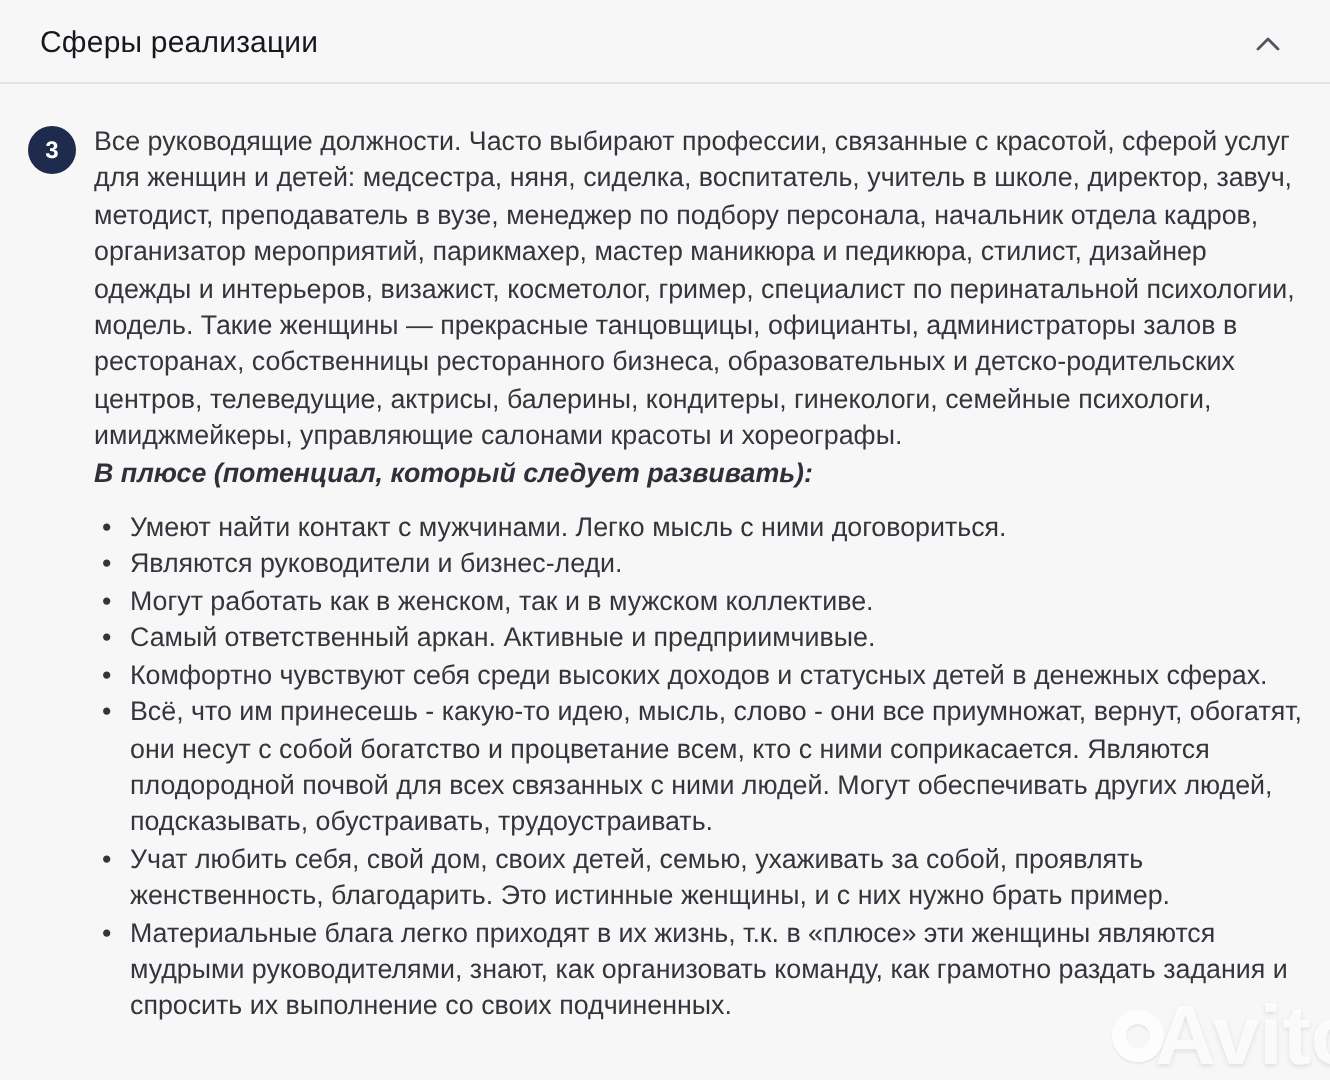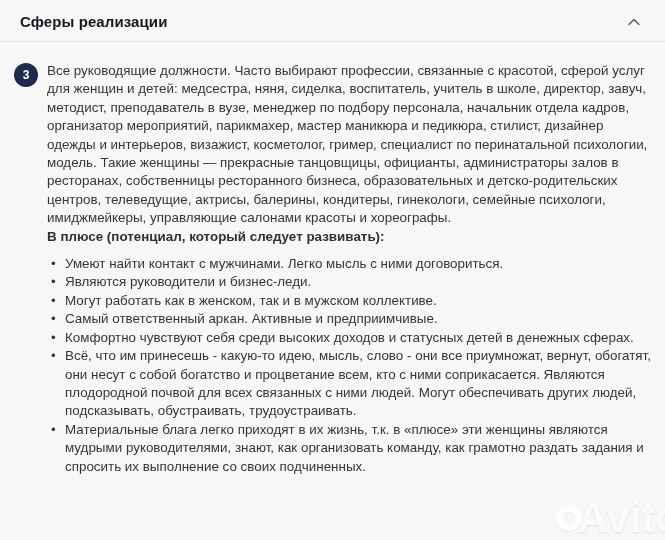--- a/index.html
+++ b/index.html
@@ -16,21 +16,21 @@
   
   .section-header {
     display: flex;
     align-items: center;
     justify-content: space-between;
     padding: 13px 24px 11px 20px;
     cursor: pointer;
   }
   .section-header h2 {
     font-size: 15px;
-    font-weight: 700;
+    font-weight: 400;
     color: #17171f;
     letter-spacing: 0.1px;
   }
   .chevron { width: 14px; height: 10px; display: inline-block; }
   .chevron svg { display: block; }
 
   .divider {
     height: 1px;
     background: #e3e3e7;
     width: 665px;
@@ -59,20 +59,21 @@
   .text-col {
     margin-left: 9px;
     width: 606px;
     font-size: 13.4px;
     line-height: 18.4px;
     color: #35353d;
   }
   .lead-paragraph { }
 
   .subheading {
+    font-style: italic;
     font-weight: 700;
     margin-bottom: 9px;
     color: #30303a;
   }
 
   ul.plus-list { list-style: none; padding-left: 3px; }
   ul.plus-list li {
     position: relative;
     padding-left: 15px;
   }
@@ -131,20 +132,21 @@
     <div class="text-col">
       <p class="lead-paragraph">Все руководящие должности. Часто выбирают профессии, связанные с красотой, сферой услуг для женщин и детей: медсестра, няня, сиделка, воспитатель, учитель в школе, директор, завуч, методист, преподаватель в вузе, менеджер по подбору персонала, начальник отдела кадров, организатор мероприятий, парикмахер, мастер маникюра и педикюра, стилист, дизайнер одежды и интерьеров, визажист, косметолог, гример, специалист по перинатальной психологии, модель. Такие женщины — прекрасные танцовщицы, официанты, администраторы залов в ресторанах, собственницы ресторанного бизнеса, образовательных и детско-родительских центров, телеведущие, актрисы, балерины, кондитеры, гинекологи, семейные психологи, имиджмейкеры, управляющие салонами красоты и хореографы.</p>
       <p class="subheading">В плюсе (потенциал, который следует развивать):</p>
       <ul class="plus-list">
         <li>Умеют найти контакт с мужчинами. Легко мысль с ними договориться.</li>
         <li>Являются руководители и бизнес-леди.</li>
         <li>Могут работать как в женском, так и в мужском коллективе.</li>
         <li>Самый ответственный аркан. Активные и предприимчивые.</li>
         <li>Комфортно чувствуют себя среди высоких доходов и статусных детей в денежных сферах.</li>
         <li>Всё, что им принесешь - какую-то идею, мысль, слово - они все приумножат, вернут, обогатят, они несут с собой богатство и процветание всем, кто с ними соприкасается. Являются плодородной почвой для всех связанных с ними людей. Могут обеспечивать других людей, подсказывать, обустраивать, трудоустраивать.</li>
+        <li>Учат любить себя, свой дом, своих детей, семью, ухаживать за собой, проявлять женственность, благодарить. Это истинные женщины, и с них нужно брать пример.</li>
         <li>Материальные блага легко приходят в их жизнь, т.к. в «плюсе» эти женщины являются мудрыми руководителями, знают, как организовать команду, как грамотно раздать задания и спросить их выполнение со своих подчиненных.</li>
       </ul>
     </div>
   </div>
 
   <div class="watermark">
     <span class="wm-ring"></span>
     <span class="wm-text">Avito</span>
   </div>
 

